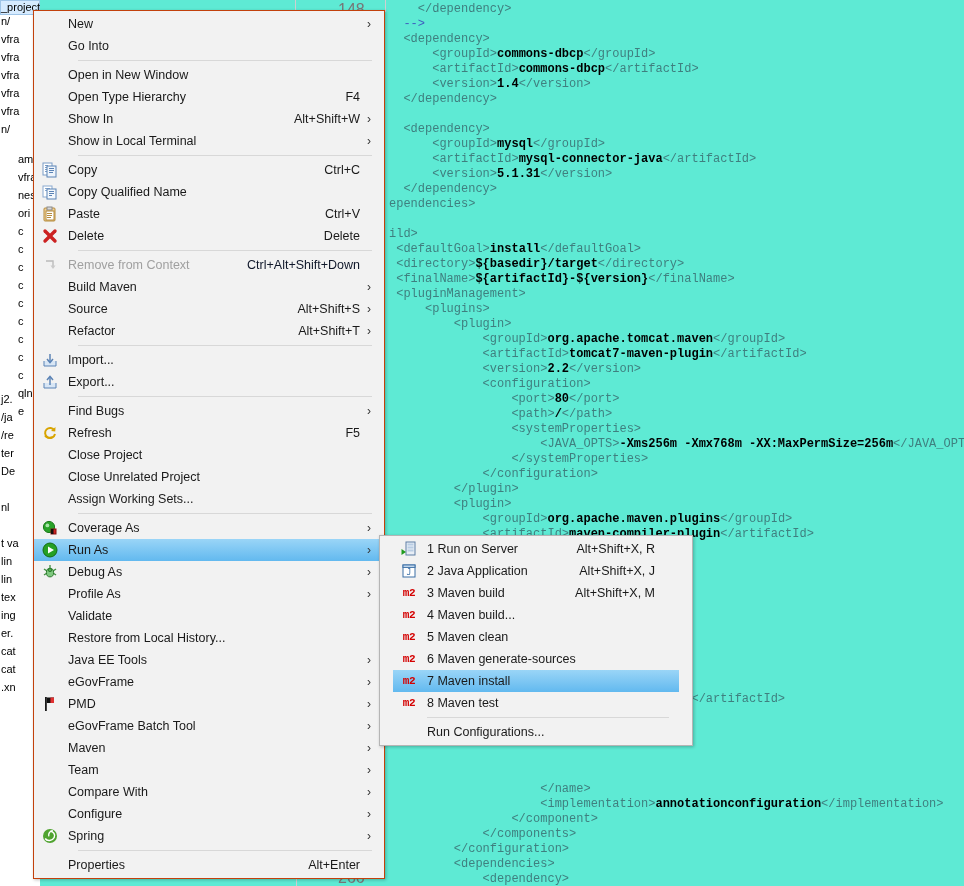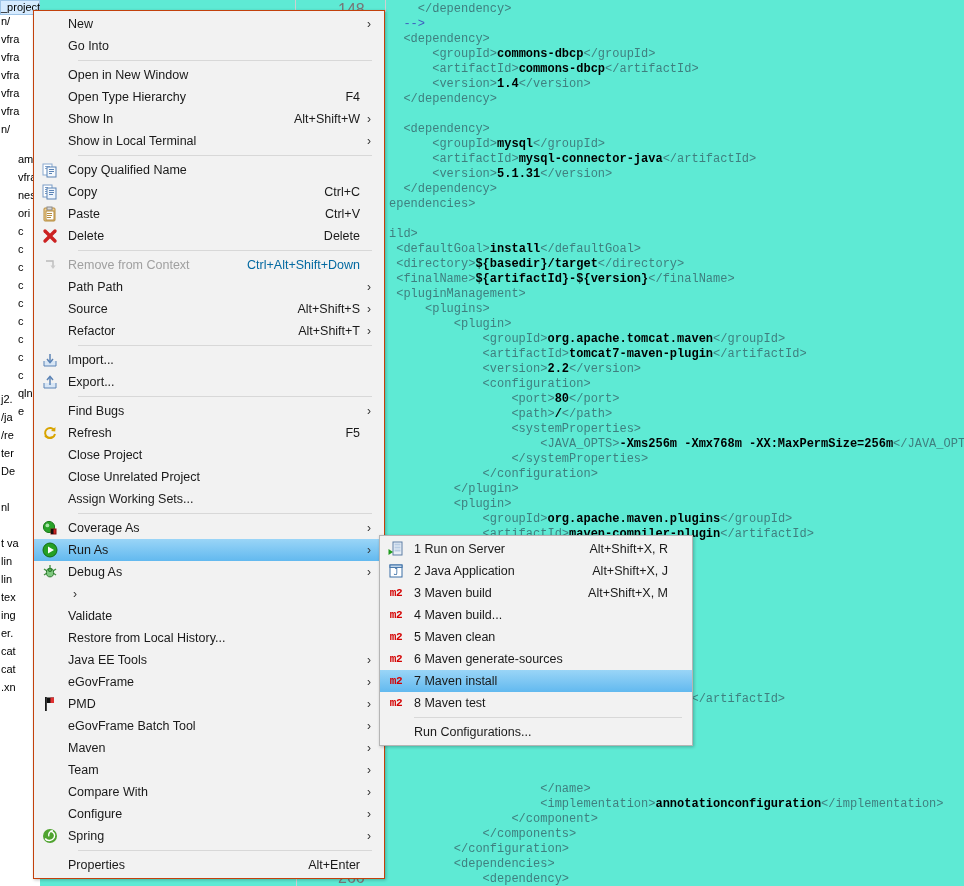--- a/index.html
+++ b/index.html
@@ -52,32 +52,32 @@
     position:relative;display:flex;align-items:center;
     height:22px;line-height:22px;
     font-size:12.5px;color:#1a1a1a;
     padding:0 8px 0 0;
     cursor:default;
   }
   .mi.disabled{color:#a0a0a0;}
   .mi .ic{width:32px;min-width:32px;height:22px;display:flex;align-items:center;justify-content:center;}
   .mi .lb{flex:1;white-space:nowrap;padding-left:2px;}
   .mi .acc{color:#1a1a1a;font-size:12.5px;white-space:nowrap;padding-right:2px;}
-  .mi.disabled .acc{color:#0369a1;}
+  .mi.disabled .acc{color:#0f172a;}
   .mi .arw{width:14px;min-width:14px;text-align:center;font-size:12px;color:#333;}
   .mi .arw.empty{visibility:hidden;}
   .mi.hl{background:#7fc6f2;background:linear-gradient(#9ad5f7,#62b9ef);}
   .sep{height:1px;background:#d8d8d8;margin:3px 12px 3px 44px;}
 
   
   #sub{
     position:absolute;left:379px;top:535px;width:314px;
     background:#f2f2f2;border:1px solid #b5b5b5;
     box-shadow:1px 1px 3px rgba(0,0,0,.25);
-    box-sizing:border-box;padding:2px 0;
+    box-sizing:border-box;padding:2px 13px;
   }
   #sub .mi{height:22px;line-height:22px;}
   #sub .sep{margin:3px 10px 3px 34px;}
 
   
   .m2{color:#d40000;font-weight:bold;font-size:11px;font-family:Liberation Mono, monospace;letter-spacing:-0.3px;}
   svg{display:block;}
 
   
   #treetextA{position:absolute;left:0;top:12px;width:34px;}
@@ -180,54 +180,54 @@
     <div class="mi">
       <span class="ic"></span>
       <span class="lb">Show in Local Terminal</span>
       <span class="acc"></span>
       <span class="arw">›</span>
     </div>
     <div class="sep"></div>
     <div class="mi">
       <span class="ic">
         <svg width="16" height="16" viewBox="0 0 16 16">
-          <rect x="1" y="2" width="9" height="11" fill="#fff" stroke="#8aa9cf"></rect>
-          <rect x="3" y="4" width="5" height="1" fill="#8aa9cf"></rect>
-          <rect x="3" y="6" width="5" height="1" fill="#8aa9cf"></rect>
-          <rect x="5" y="5" width="9" height="10" fill="#f4f8fc" stroke="#5b83b5"></rect>
-          <rect x="7" y="7" width="5" height="1" fill="#5b83b5"></rect>
-          <rect x="7" y="9" width="5" height="1" fill="#5b83b5"></rect>
-          <rect x="7" y="11" width="3" height="1" fill="#5b83b5"></rect>
-        </svg>
-      </span>
-      <span class="lb">Copy Qualified Name</span>
-      <span class="acc"></span>
-      <span class="arw empty">›</span>
-    </div>
-    <div class="mi">
-      <span class="ic">
-        <svg width="16" height="16" viewBox="0 0 16 16">
           <rect x="1" y="1" width="9" height="12" fill="#fff" stroke="#7a9cc6"></rect>
           <rect x="3" y="3" width="3" height="1" fill="#7a9cc6"></rect>
           <rect x="3" y="5" width="5" height="1" fill="#7a9cc6"></rect>
           <rect x="3" y="7" width="5" height="1" fill="#7a9cc6"></rect>
           <rect x="3" y="9" width="4" height="1" fill="#7a9cc6"></rect>
           <rect x="5" y="4" width="9" height="11" fill="#eef4fb" stroke="#5b83b5"></rect>
           <rect x="7" y="6" width="5" height="1" fill="#5b83b5"></rect>
           <rect x="7" y="8" width="5" height="1" fill="#5b83b5"></rect>
           <rect x="7" y="10" width="4" height="1" fill="#5b83b5"></rect>
         </svg>
       </span>
       <span class="lb">Copy</span>
       <span class="acc">Ctrl+C</span>
       <span class="arw empty">›</span>
     </div>
     <div class="mi">
       <span class="ic">
         <svg width="16" height="16" viewBox="0 0 16 16">
+          <rect x="1" y="2" width="9" height="11" fill="#fff" stroke="#8aa9cf"></rect>
+          <rect x="3" y="4" width="5" height="1" fill="#8aa9cf"></rect>
+          <rect x="3" y="6" width="5" height="1" fill="#8aa9cf"></rect>
+          <rect x="5" y="5" width="9" height="10" fill="#f4f8fc" stroke="#5b83b5"></rect>
+          <rect x="7" y="7" width="5" height="1" fill="#5b83b5"></rect>
+          <rect x="7" y="9" width="5" height="1" fill="#5b83b5"></rect>
+          <rect x="7" y="11" width="3" height="1" fill="#5b83b5"></rect>
+        </svg>
+      </span>
+      <span class="lb">Copy Qualified Name</span>
+      <span class="acc"></span>
+      <span class="arw empty">›</span>
+    </div>
+    <div class="mi">
+      <span class="ic">
+        <svg width="16" height="16" viewBox="0 0 16 16">
           <rect x="2" y="2" width="11" height="13" rx="1" fill="#f2d39a" stroke="#b58b3d"></rect>
           <rect x="5" y="1" width="5" height="3" fill="#d8d8d8" stroke="#8a8a8a"></rect>
           <rect x="4" y="5" width="8" height="9" fill="#ffffff" stroke="#b58b3d"></rect>
           <rect x="5" y="7" width="5" height="1" fill="#b58b3d"></rect>
           <rect x="5" y="9" width="5" height="1" fill="#b58b3d"></rect>
           <rect x="5" y="11" width="4" height="1" fill="#b58b3d"></rect>
         </svg>
       </span>
       <span class="lb">Paste</span>
       <span class="acc">Ctrl+V</span>
@@ -253,21 +253,21 @@
           <path d="M4 4 L11 4 L11 9" fill="none" stroke="#7a7a7a" stroke-width="1.4"></path>
           <path d="M11 12 L8.5 8.5 L13.5 8.5 Z" fill="#9a9a9a"></path>
         </svg>
       </span>
       <span class="lb">Remove from Context</span>
       <span class="acc">Ctrl+Alt+Shift+Down</span>
       <span class="arw empty">›</span>
     </div>
     <div class="mi">
       <span class="ic"></span>
-      <span class="lb">Path Path</span>
+      <span class="lb">Build Maven</span>
       <span class="acc"></span>
       <span class="arw">›</span>
     </div>
     <div class="mi">
       <span class="ic"></span>
       <span class="lb">Source</span>
       <span class="acc">Alt+Shift+S</span>
       <span class="arw">›</span>
     </div>
     <div class="mi">
@@ -376,20 +376,21 @@
           <ellipse cx="8" cy="8.6" rx="3.6" ry="4.3" fill="#7fc97f" stroke="#2f7a2f"></ellipse>
           <ellipse cx="8" cy="6" rx="1.8" ry="1.6" fill="#4fae4f" stroke="#2f7a2f"></ellipse>
         </svg>
       </span>
       <span class="lb">Debug As</span>
       <span class="acc"></span>
       <span class="arw">›</span>
     </div>
     <div class="mi">
       <span class="ic"></span>
+      <span class="lb">Profile As</span>
       <span class="acc"></span>
       <span class="arw">›</span>
     </div>
     <div class="mi">
       <span class="ic"></span>
       <span class="lb">Validate</span>
       <span class="acc"></span>
       <span class="arw empty">›</span>
     </div>
     <div class="mi">

